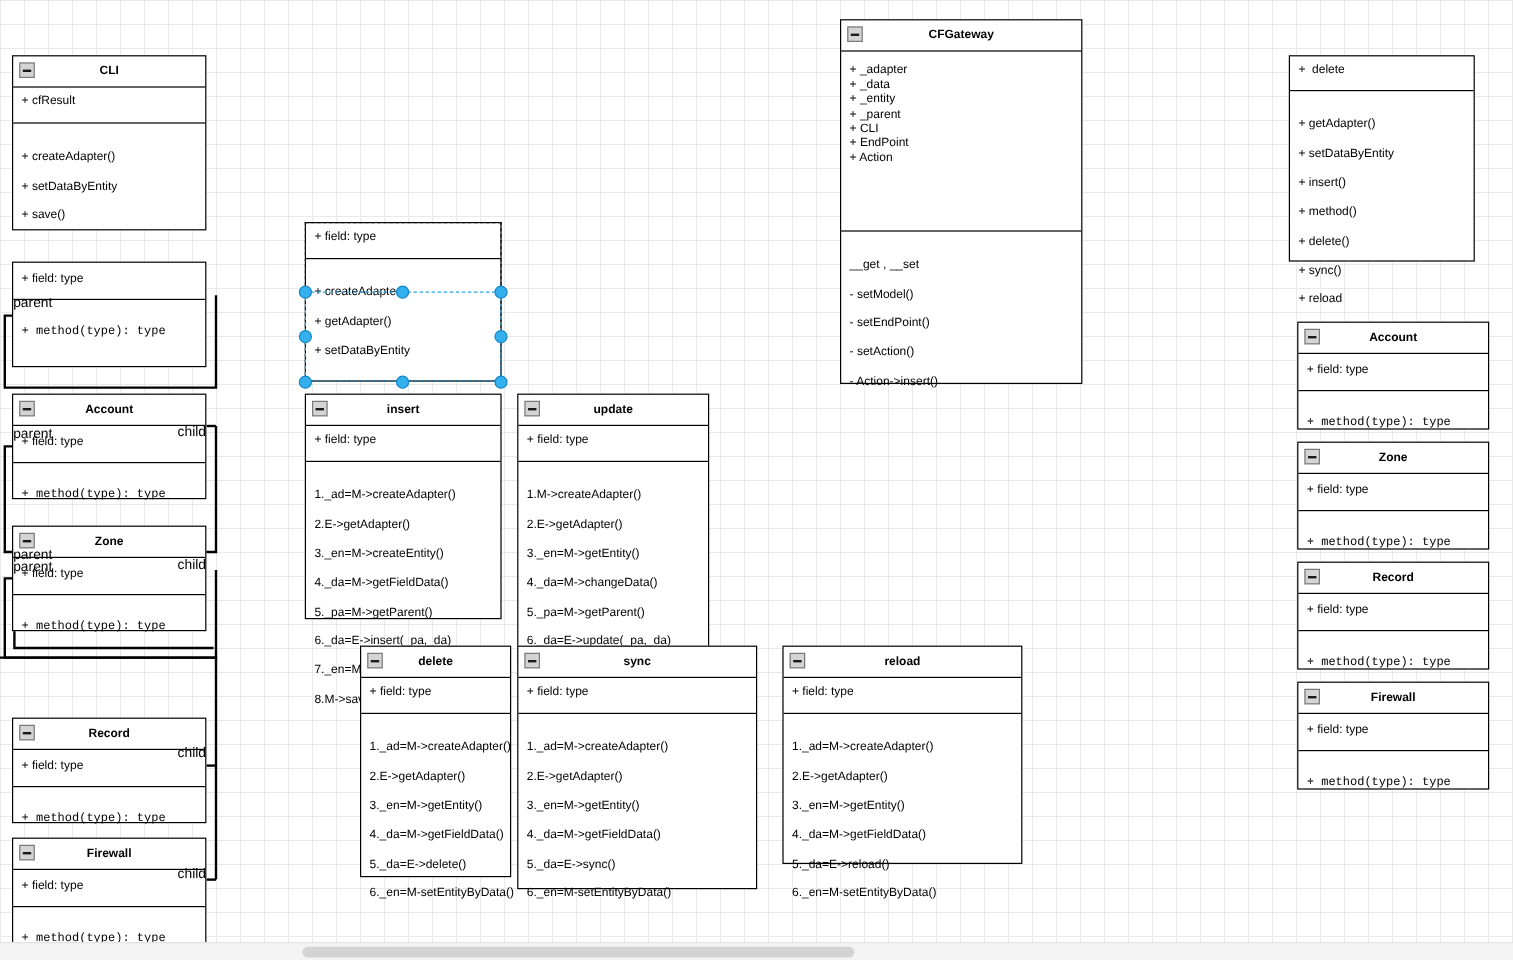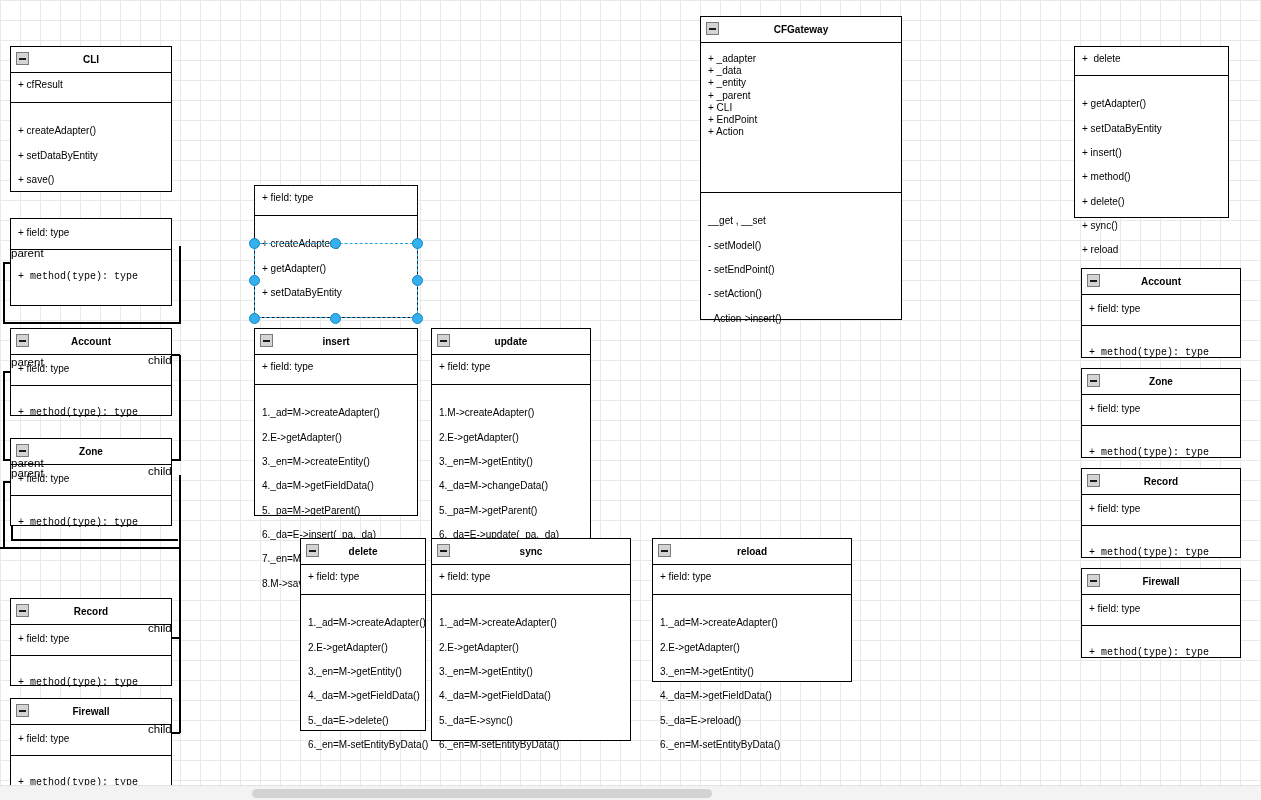--- a/index.html
+++ b/index.html
@@ -271,21 +271,21 @@
       <div>1._ad=M-&gt;createAdapter()</div>
       <div>2.E-&gt;getAdapter()</div>
       <div>3._en=M-&gt;getEntity()</div>
       <div>4._da=M-&gt;getFieldData()</div>
       <div>5._da=E-&gt;sync()</div>
       <div>6._en=M-setEntityByData()</div>
       
     </div>
   </div>
 
-  <div class="umlbox" style="left:652px;top:538px;width:200px;height:144px;">
+  <div class="umlbox" style="left:652px;top:538px;width:200px;height:182px;">
     <div class="uml-title">
       <span class="collapse-icon"></span>
       <span>reload</span>
     </div>
     <div class="uml-attrs" style="height:30px;">
       <div>+ field: type</div>
     </div>
     <div class="uml-methods pad-top">
       <div>1._ad=M-&gt;createAdapter()</div>
       <div>2.E-&gt;getAdapter()</div>

